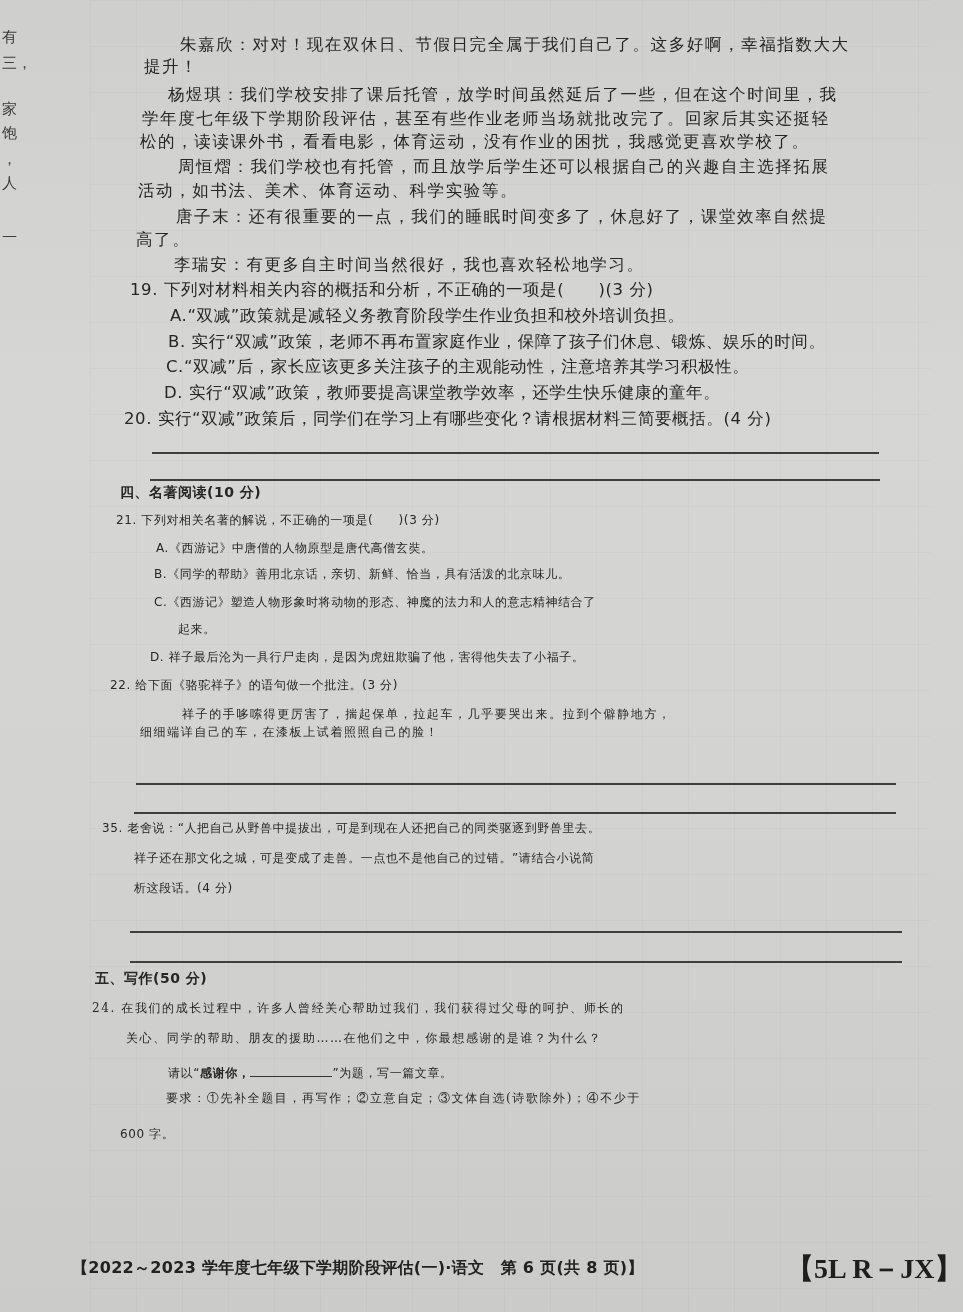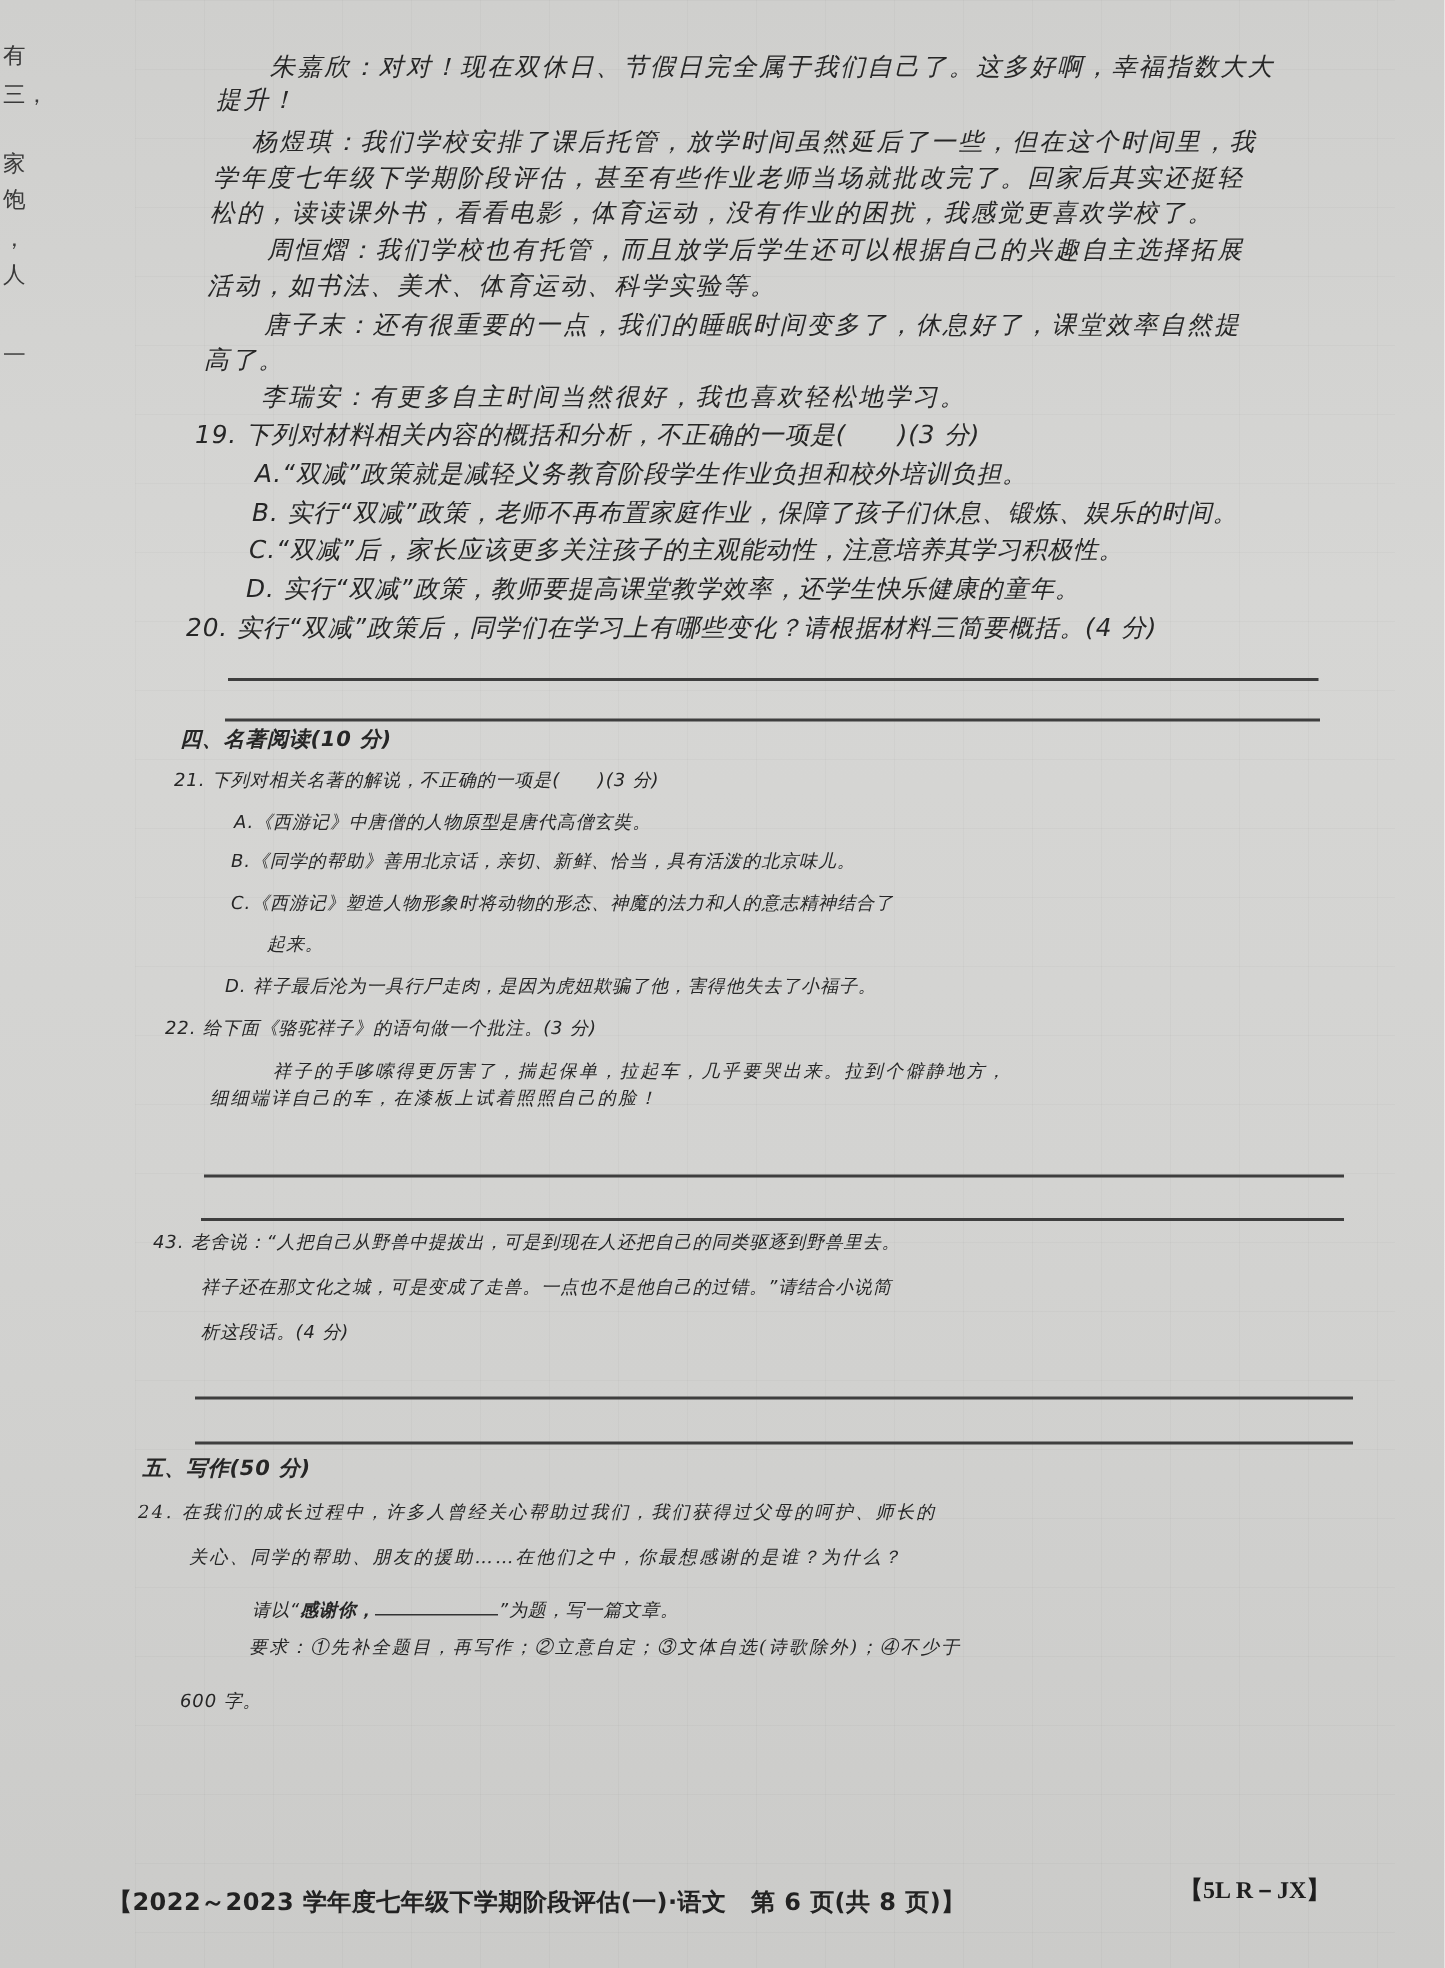--- a/index.html
+++ b/index.html
@@ -16,35 +16,35 @@
   }
   .page-edge span { position: absolute; left: 2px; }
   .grid-bg {
     position: absolute; left: 90px; top: 0; width: 840px; height: 1312px;
     background-image:
       linear-gradient(rgba(0,0,0,0.025) 1px, transparent 1px),
       linear-gradient(90deg, rgba(0,0,0,0.025) 1px, transparent 1px);
     background-size: 46px 46px;
     pointer-events: none;
   }
-  .ln { position: absolute; white-space: nowrap; font-size: 16.5px; letter-spacing: 1.6px; font-style: italic; }
+  .ln { position: absolute; white-space: nowrap; font-size: 16.5px; letter-spacing: 1.6px; }
   .ln.sans { font-family: "DejaVu Sans", "Liberation Sans", sans-serif; letter-spacing: 0.6px; }
   .ln.big { font-size: 12px; }
   .ln.head { font-family: "DejaVu Sans", "Liberation Sans", sans-serif; font-weight: bold; font-size: 14px; letter-spacing: 0.5px; }
   .answer-line { position: absolute; height: 1.5px; background: #3e3e3e; }
   .blank { display: inline-block; width: 82px; border-bottom: 1.5px solid #333; height: 14px; vertical-align: baseline; }
   .footer-left {
     position: absolute; left: 72px; top: 1258px; white-space: nowrap;
     font-family: "DejaVu Sans", "Liberation Sans", sans-serif; font-weight: bold;
     font-size: 16px; letter-spacing: 0.3px; color: #222;
   }
   .footer-right {
     position: absolute; left: 786px; top: 1250px; white-space: nowrap;
     font-family: "Liberation Serif", "DejaVu Serif", serif; font-weight: bold;
-    font-size: 16px; color: #1e1e1e;
+    font-size: 28px; color: #1e1e1e;
   }
   .bold { font-weight: bold; }
 </style>
 </head>
 <body>
 
 <div class="grid-bg"></div>
 
 <div class="page-edge">
   <span style="top:30px">有</span>
@@ -96,21 +96,21 @@
 
 <div>
   <div class="ln sans big" style="left:110px;top:677px">22. 给下面《骆驼祥子》的语句做一个批注。(3 分)</div>
   <div class="ln big" style="left:182px;top:706px">祥子的手哆嗦得更厉害了，揣起保单，拉起车，几乎要哭出来。拉到个僻静地方，</div>
   <div class="ln big" style="left:140px;top:724px">细细端详自己的车，在漆板上试着照照自己的脸！</div>
   <div class="answer-line" style="left:136px;top:783px;width:760px"></div>
   <div class="answer-line" style="left:134px;top:812px;width:762px"></div>
 </div>
 
 <div>
-  <div class="ln sans big" style="left:102px;top:820px">43. 老舍说：“人把自己从野兽中提拔出，可是到现在人还把自己的同类驱逐到野兽里去。</div>
+  <div class="ln sans big" style="left:102px;top:820px">35. 老舍说：“人把自己从野兽中提拔出，可是到现在人还把自己的同类驱逐到野兽里去。</div>
   <div class="ln sans big" style="left:134px;top:850px">祥子还在那文化之城，可是变成了走兽。一点也不是他自己的过错。”请结合小说简</div>
   <div class="ln sans big" style="left:134px;top:880px">析这段话。(4 分)</div>
   <div class="answer-line" style="left:130px;top:931px;width:772px"></div>
   <div class="answer-line" style="left:130px;top:961px;width:772px"></div>
 </div>
 
 <div class="ln head big" style="left:95px;top:970px">五、写作(50 分)</div>
 
 <div>
   <div class="ln big" style="left:92px;top:1000px">24. 在我们的成长过程中，许多人曾经关心帮助过我们，我们获得过父母的呵护、师长的</div>

